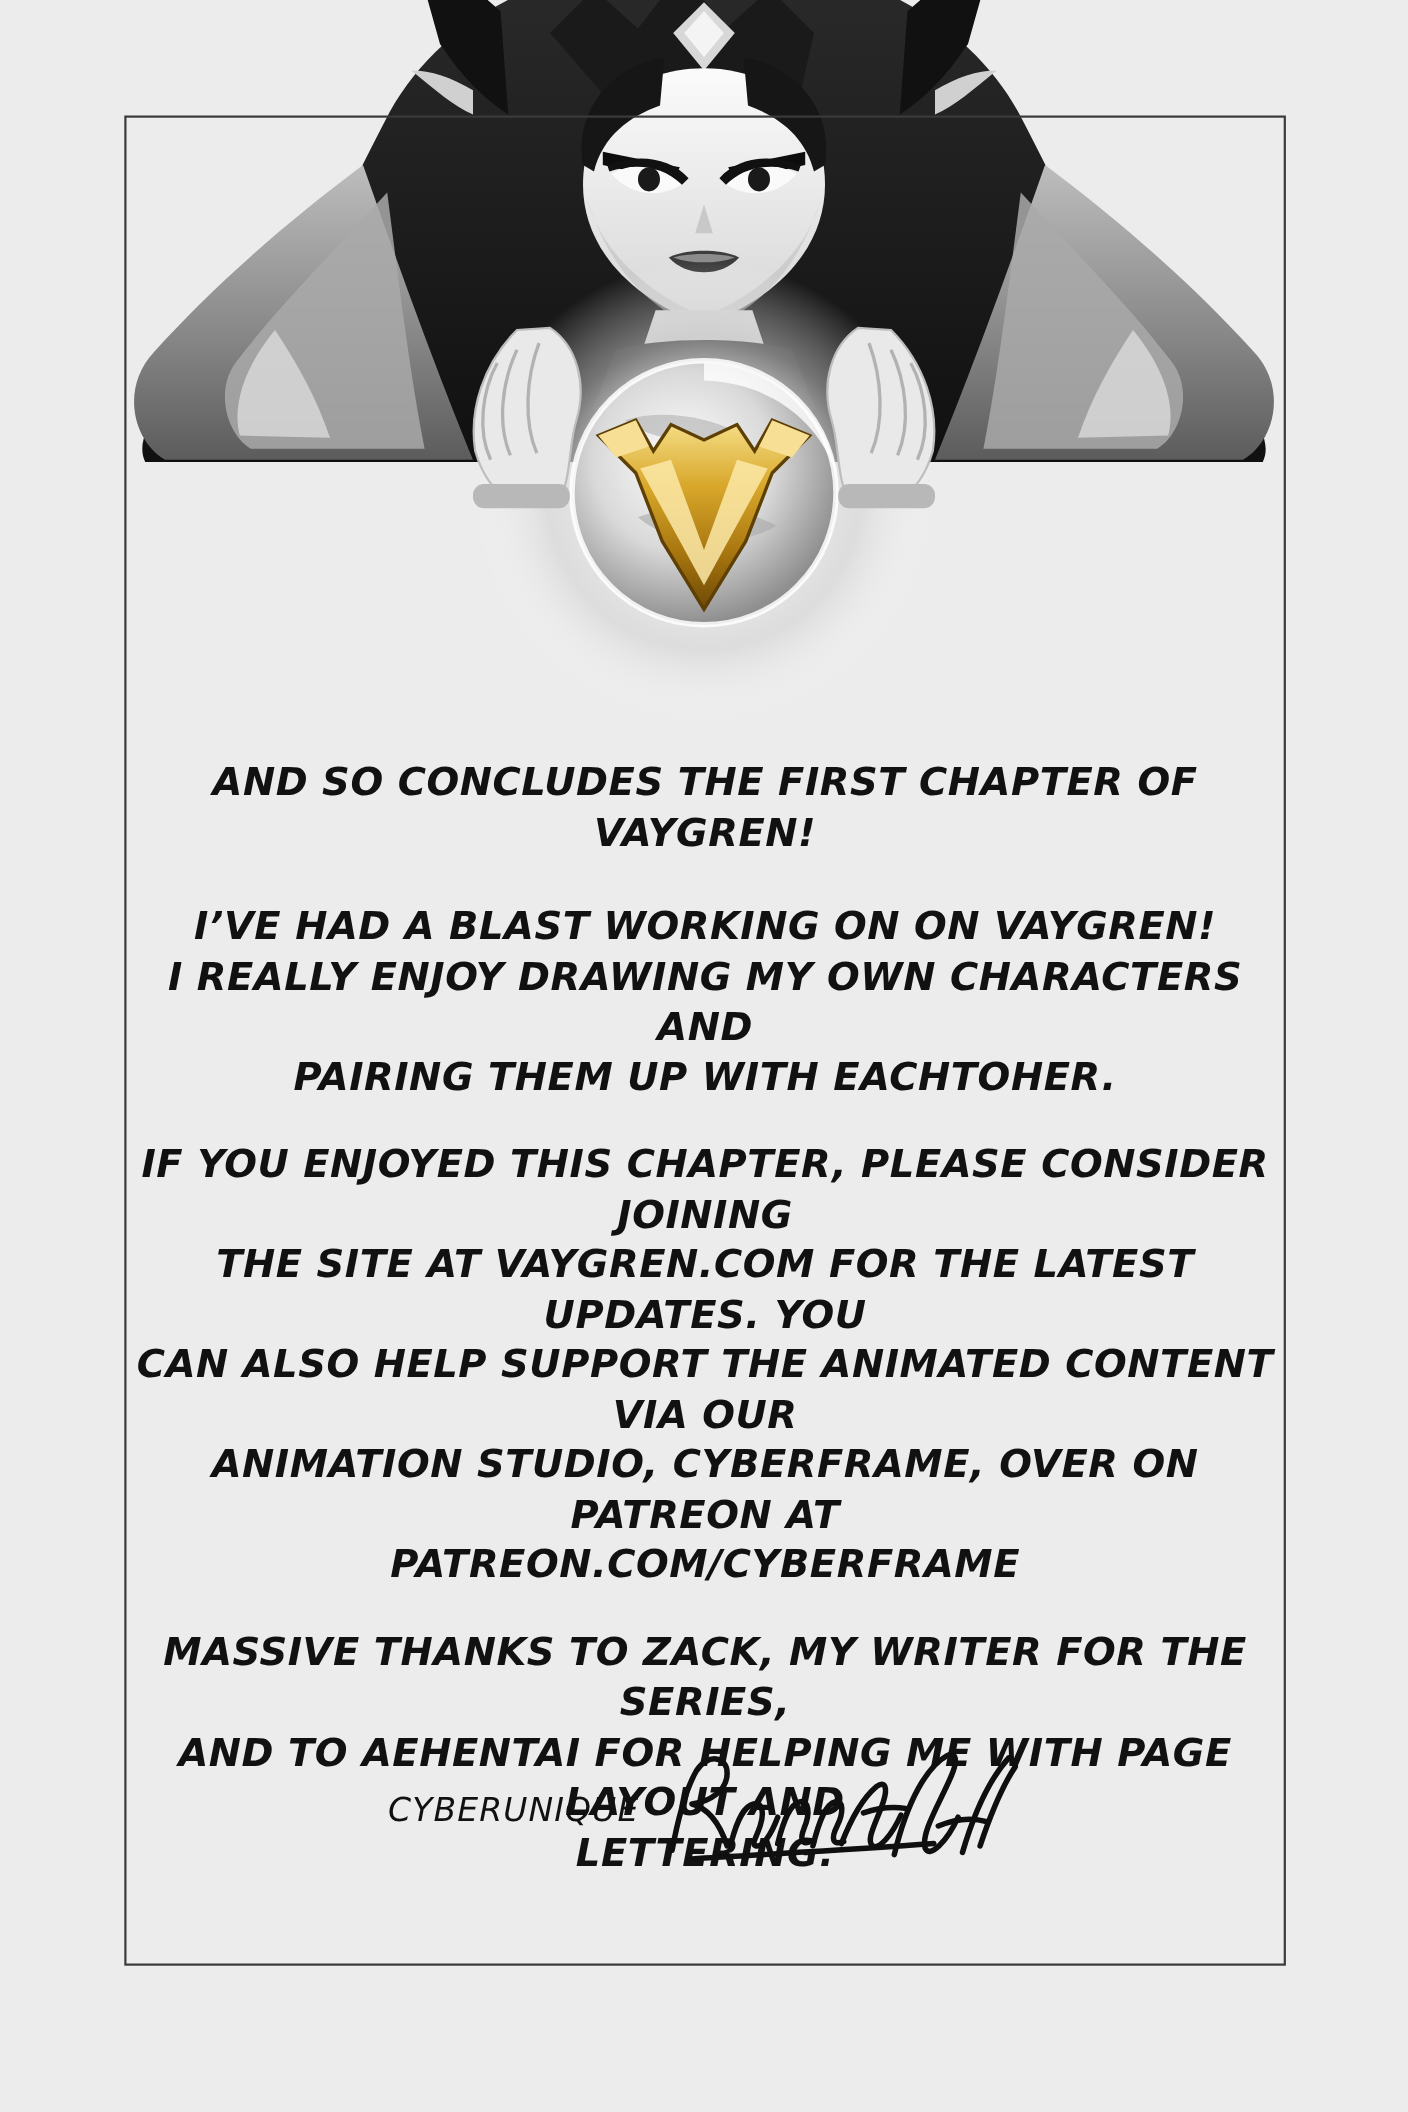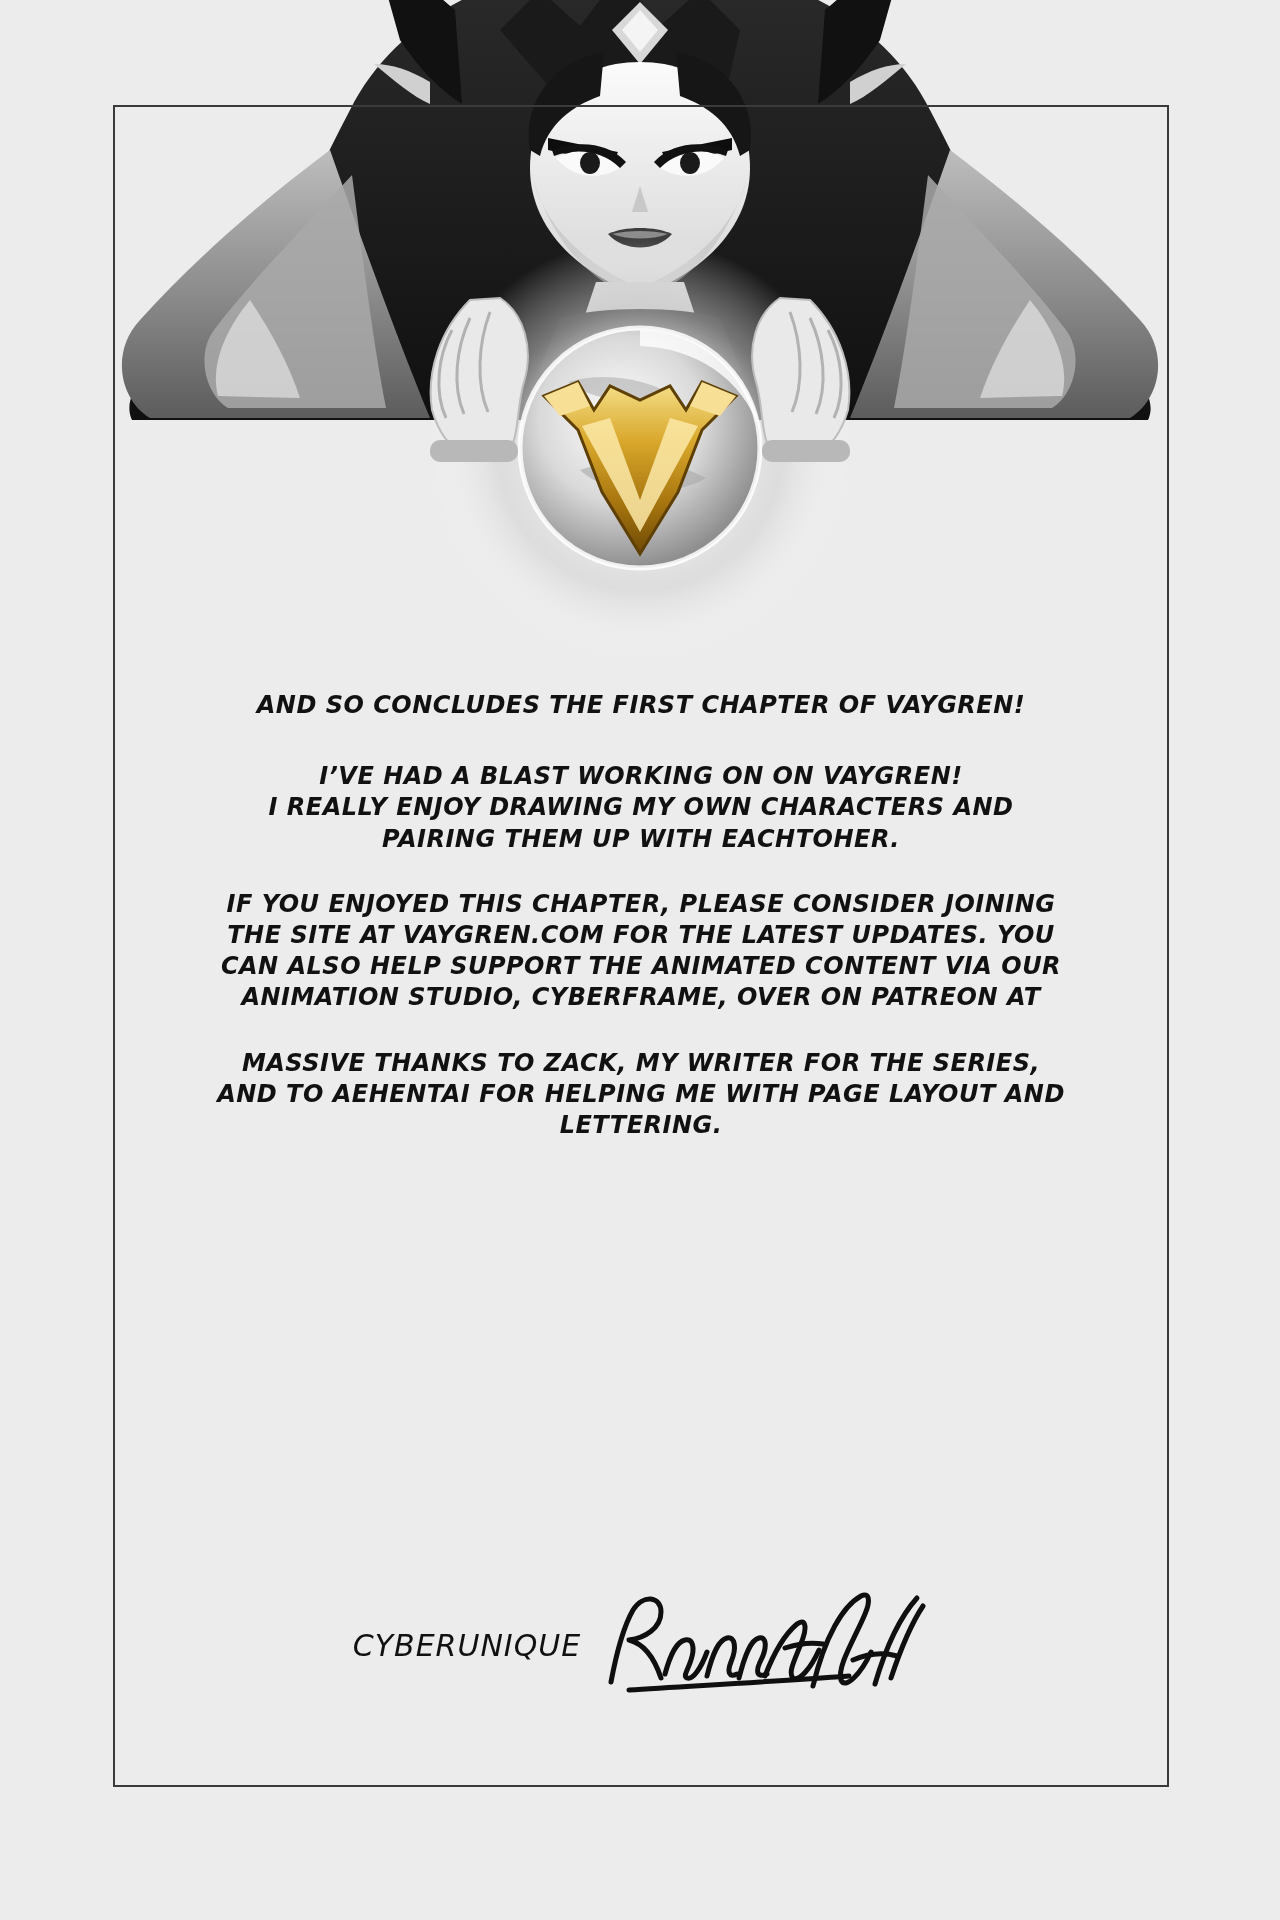--- a/index.html
+++ b/index.html
@@ -51,21 +51,21 @@
     width: 1042px;
     text-align: center;
     color: #111;
     font-family: "DejaVu Sans", sans-serif;
     font-weight: 700;
     font-style: italic;
     letter-spacing: 0.5px;
   }
   .para {
     margin: 0 0 34px 0;
-    font-size: 24px;
+    font-size: 35px;
     line-height: 1.30;
     text-transform: uppercase;
   }
   .para.first { margin-bottom: 40px; }
   .para .em {
     font-weight: 900;
   }
 
   
   .sign-row {
@@ -241,20 +241,21 @@
     <p class="para">
       I’ve had a blast working on on Vaygren!<br>
       I really enjoy drawing my own characters and<br>
       pairing them up with eachtoher.
     </p>
     <p class="para">
       If you enjoyed this chapter, please consider joining<br>
       the site at <span class="em">VAYGREN.COM</span> for the latest updates. You<br>
       can also help support the animated content via our<br>
       animation studio, <span class="em">CYBERFRAME</span>, over on Patreon at<br>
+      <span class="em">PATREON.COM/CYBERFRAME</span>
     </p>
     <p class="para">
       Massive thanks to <span class="em">ZACK</span>, my writer for the series,<br>
       and to <span class="em">AEHENTAI</span> for helping me with page layout and<br>
       lettering.
     </p>
   </div>
 
   <div class="sign-row">
     <span class="sign-name">CYBERUNIQUE</span>

